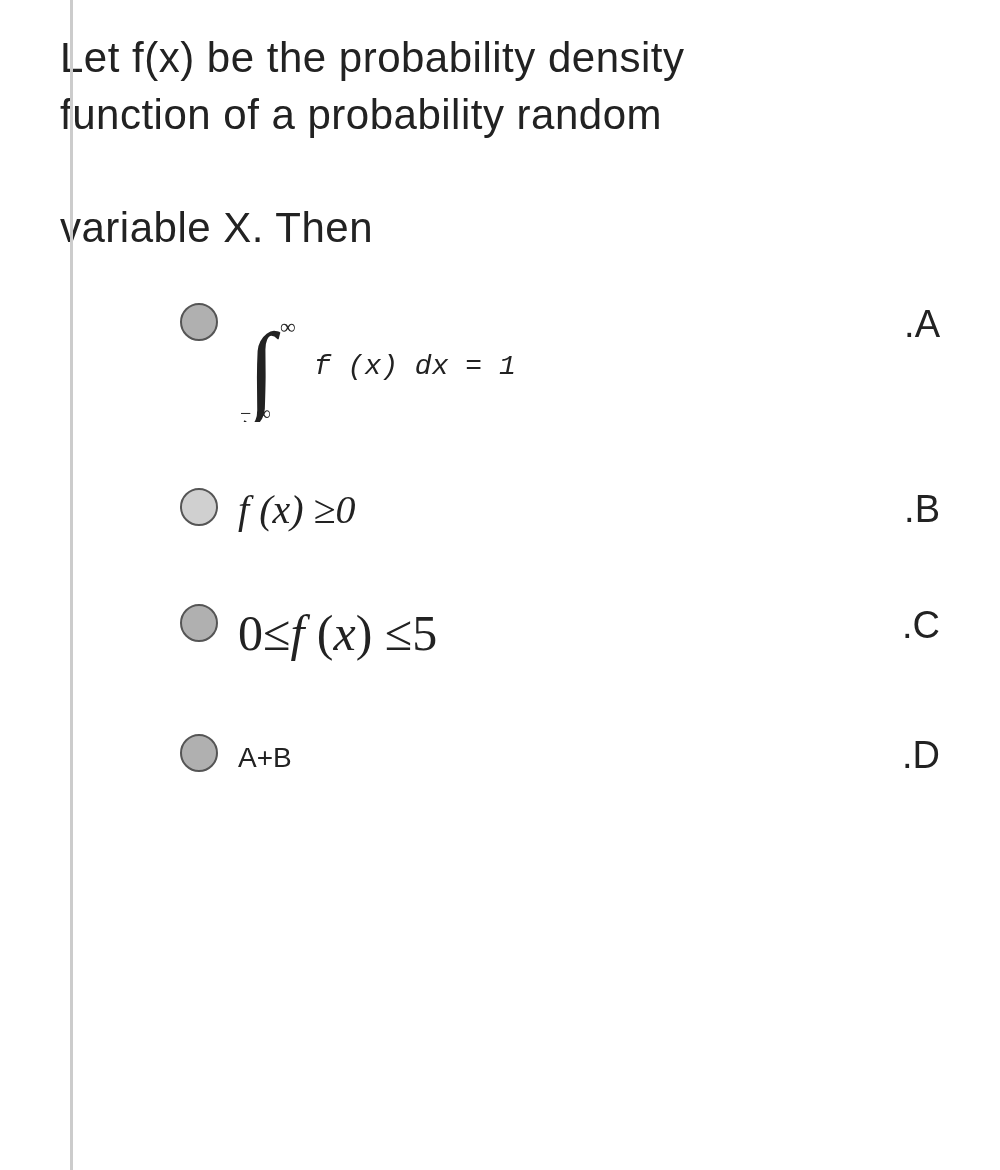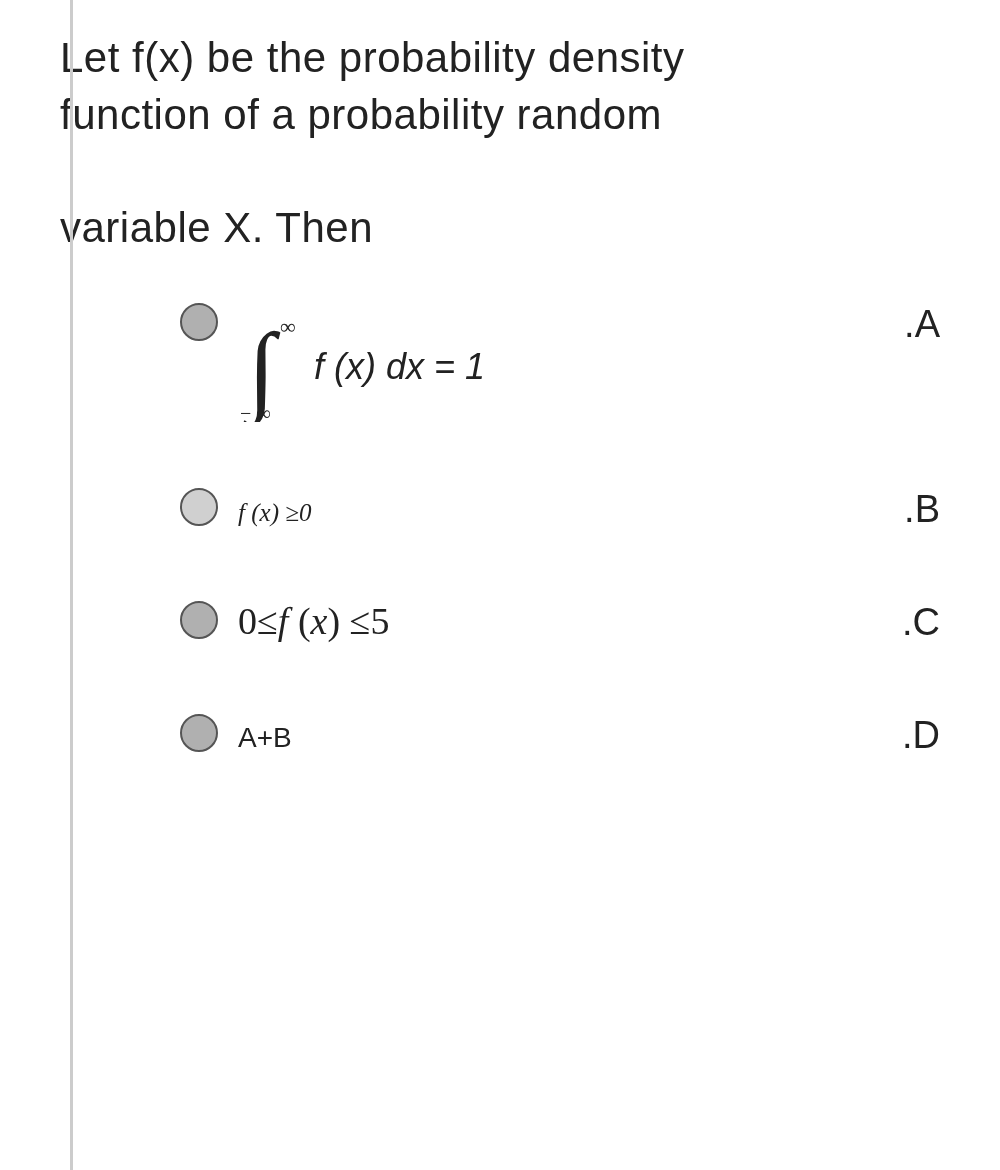--- a/index.html
+++ b/index.html
@@ -124,43 +124,43 @@
 
           <div style="display:flex; align-items:center; position:relative;">
             <svg width="70" height="110" viewBox="0 0 70 110">
 
               <text x="10" y="90" font-size="100" font-family="Times New Roman, serif" font-style="italic" fill="#222">∫</text>
 
               <text x="42" y="22" font-size="22" font-family="Times New Roman, serif" fill="#222">∞</text>
 
               <text x="2" y="108" font-size="20" font-family="Times New Roman, serif" fill="#222">− ∞</text>
             </svg>
-            <span style="font-family:Liberation Sans, sans-serif; font-style:italic; font-size:36px; margin-left:6px;">
+            <span style="font-family:Liberation Mono, monospace; font-style:italic; font-size:28px; margin-left:6px;">
               <i>f</i> (<i>x</i>) d<i>x</i> = 1
             </span>
           </div>
         </div>
       </div>
       <div class="option-label">.A</div>
     </div>
 
     <div class="option-row">
       <div class="radio-btn"></div>
       <div class="option-content">
-        <span style="font-family:'Times New Roman',serif; font-style:italic; font-size:25px;">
+        <span style="font-family:'Times New Roman',serif; font-style:italic; font-size:40px;">
           <i>f</i> (<i>x</i>) ≥0
         </span>
       </div>
       <div class="option-label">.B</div>
     </div>
 
     <div class="option-row">
       <div class="radio-btn filled"></div>
       <div class="option-content">
-        <span style="font-family:'Times New Roman',serif; font-size:38px;">
+        <span style="font-family:'Times New Roman',serif; font-size:50px;">
           0≤<i>f</i> (<i>x</i>) ≤5
         </span>
       </div>
       <div class="option-label">.C</div>
     </div>
 
     <div class="option-row">
       <div class="radio-btn filled"></div>
       <div class="option-content">
         <span style="font-family: Arial, sans-serif; font-size:28px;">A+B</span>

